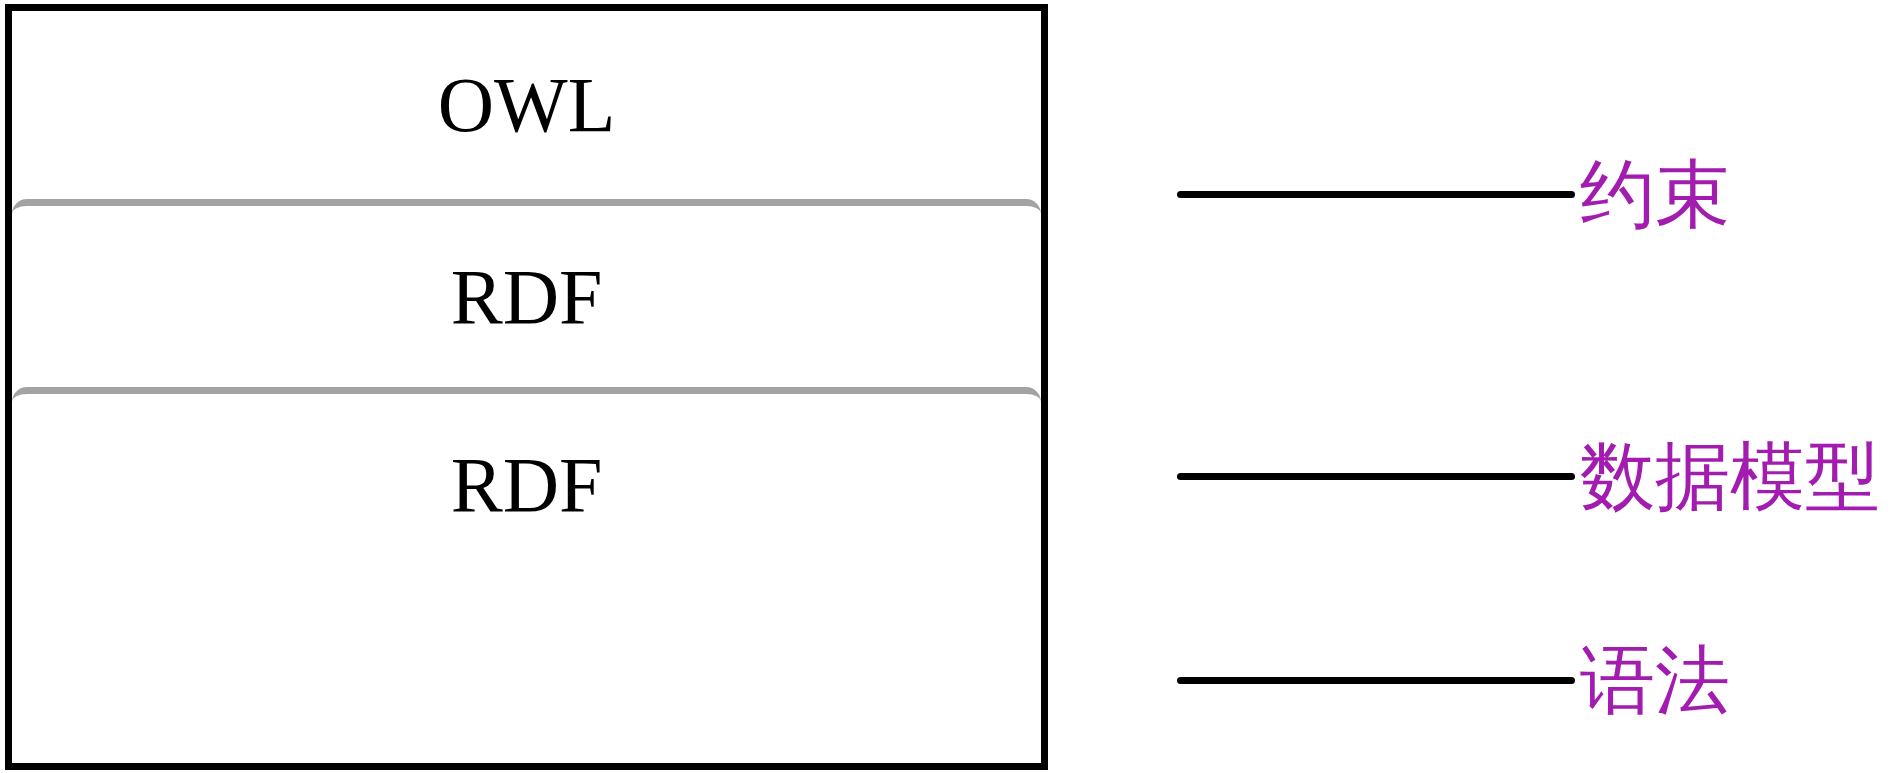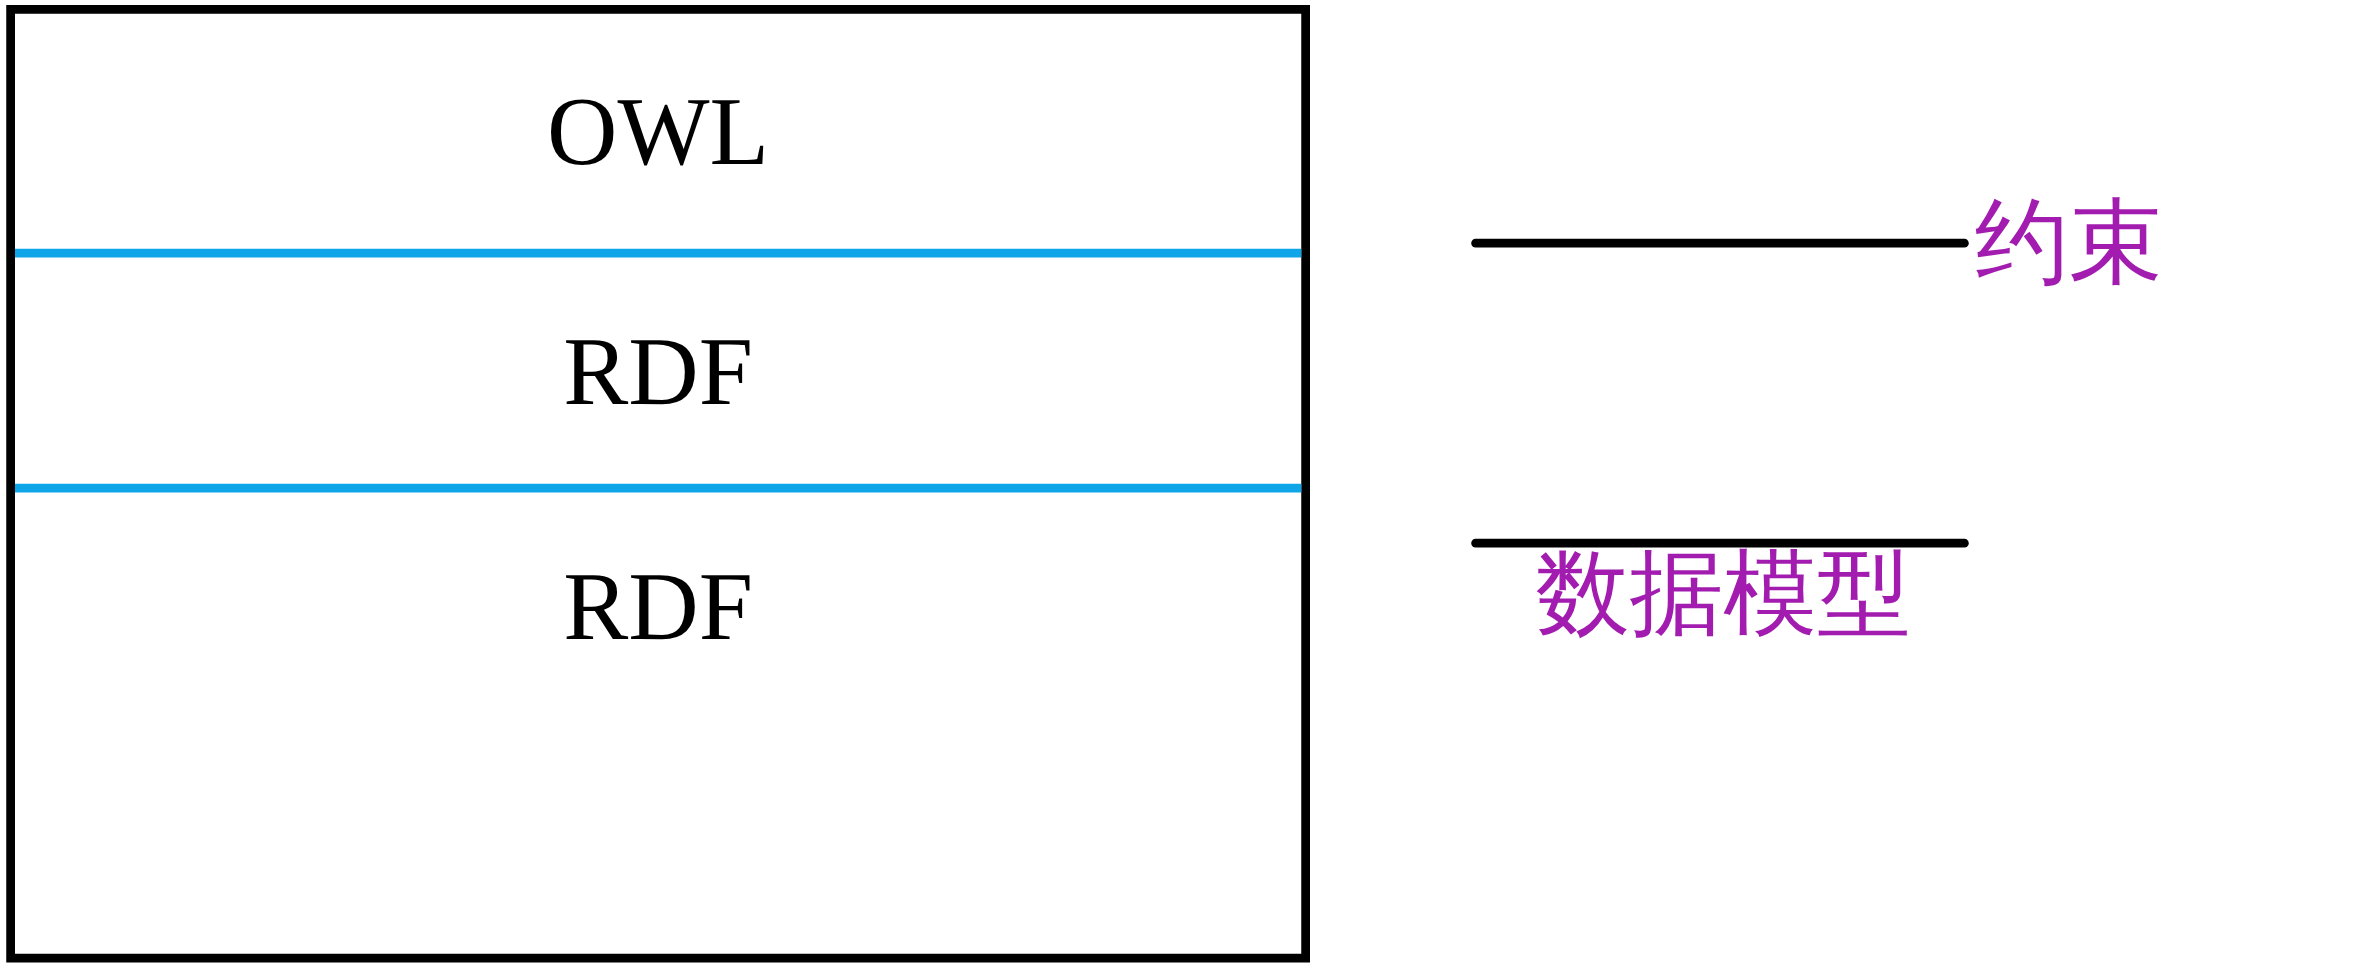--- a/index.html
+++ b/index.html
@@ -35,39 +35,40 @@
     display: grid;
     grid-template-rows: 1fr 1fr 1fr 1fr;
   }
   .layer {
     display: flex;
     align-items: center;
     justify-content: center;
     box-sizing: border-box;
   }
   .layer + .layer {
-    border-top: 7px solid #0ea5e9;
+    border-top: 7px solid #a3a3a3;
+    border-radius: 15px;
   }
   .layer-label {
     font-family: "Liberation Serif", serif;
     font-size: 78px;
     line-height: 1;
     color: #000000;
     white-space: nowrap;
   }
   
   .legend-item {
     position: absolute;
     left: 1177px;
     height: 90px;
     display: flex;
     align-items: center;
   }
   .legend-item-1 { top: 149px; }
-  .legend-item-2 { top: 431px; flex-direction: column; }
+  .legend-item-2 { top: 431px; }
   .legend-item-3 { top: 635px; }
   .legend-line {
     display: inline-block;
     width: 398px;
     height: 7px;
     background: #000000;
     border-radius: 3.5px;
     flex: 0 0 auto;
   }
   .legend-label {
@@ -99,14 +100,18 @@
   <div class="legend-item legend-item-1">
     <span class="legend-line"></span>
     <span class="legend-label">约束</span>
   </div>
 
   <div class="legend-item legend-item-2">
     <span class="legend-line"></span>
     <span class="legend-label">数据模型</span>
   </div>
 
+  <div class="legend-item legend-item-3">
+    <span class="legend-line"></span>
+    <span class="legend-label">语法</span>
+  </div>
 
 </div>
 
 </body></html>

